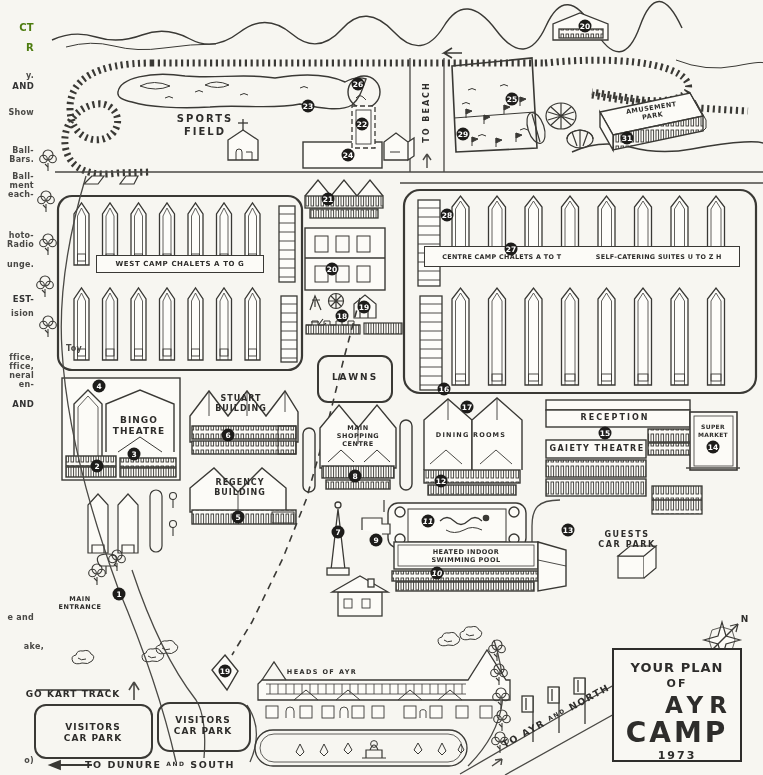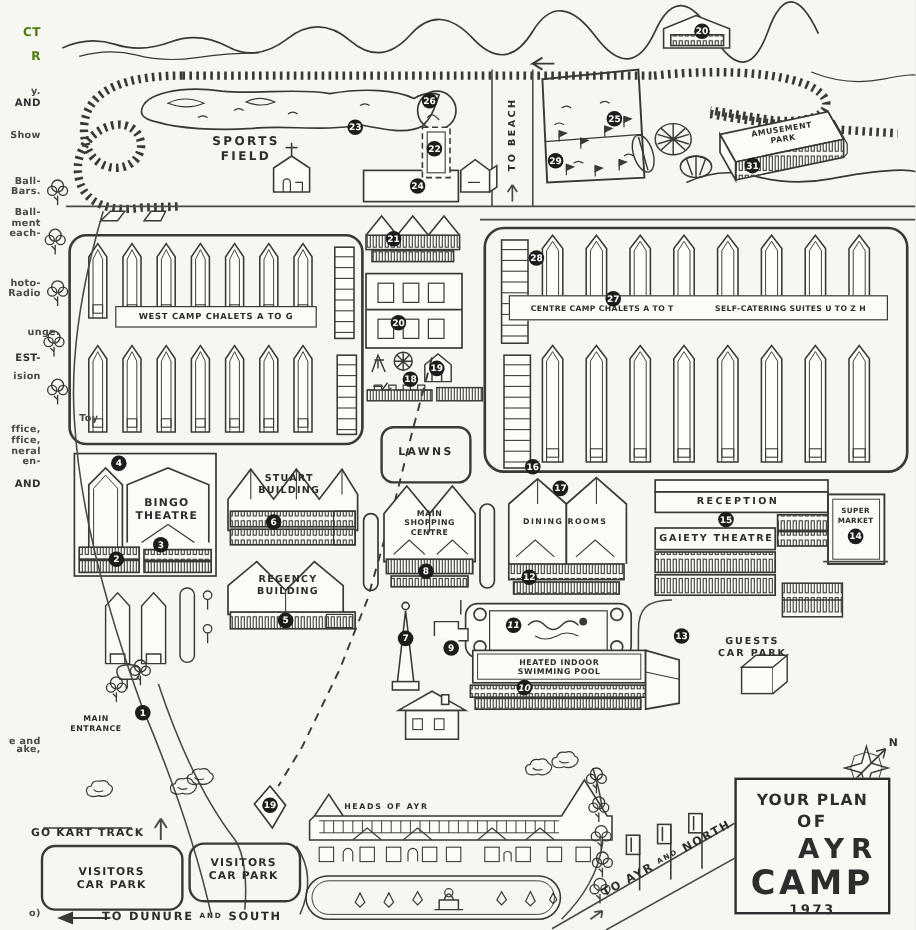--- a/index.html
+++ b/index.html
@@ -17,21 +17,21 @@
   .m{position:absolute;width:13px;height:13px;border-radius:50%;background:#1d1c1a;color:#fff;
      font-size:7.5px;font-weight:bold;line-height:13px;text-align:center;
      transform:translate(-50%,-50%);letter-spacing:0;}
   .frag{position:absolute;left:0;width:34px;text-align:right;font-size:8px;color:#4a4946;
         font-weight:bold;letter-spacing:.3px;}
   .frag.big{font-size:10px;color:#4d7c0f;}
   .frag.bold{color:#333;font-size:8.5px;}
   #titlebox{position:absolute;left:612px;top:648px;width:126px;height:110px;
             border:2.5px solid #2e2d2b;background:#f9f8f3;text-align:center;}
   #titlebox .t1{font-size:13px;font-weight:bold;letter-spacing:1px;margin-top:10px;}
-  #titlebox .t2{font-size:14px;font-weight:bold;letter-spacing:2px;margin-top:2px;}
+  #titlebox .t2{font-size:11px;font-weight:bold;letter-spacing:2px;margin-top:2px;}
   #titlebox .t3{font-size:23px;font-weight:bold;letter-spacing:6px;margin-top:2px;padding-left:44px;}
   #titlebox .t4{font-size:28px;font-weight:bold;letter-spacing:3px;margin-top:-2px;}
   #titlebox .t5{font-size:11px;font-weight:bold;letter-spacing:2px;margin-top:0px;}
   .rot-beach{transform:translate(-50%,-50%) rotate(-90deg);}
   .rot-amuse{transform:translate(-50%,-50%) rotate(-9deg);}
   .rot-ayr{transform:translate(-50%,-50%) rotate(-29deg);}
   .andword{font-size:6px;vertical-align:2px;}
   .roadlbl{font-size:9.5px;font-weight:bold;letter-spacing:1.5px;white-space:nowrap;}
 </style>
 </head>
@@ -590,31 +590,31 @@
       <div class="frag" style="top: 71px;">y.</div>
       <div class="frag bold" style="top: 81px;">AND</div>
       <div class="frag" style="top: 108px;">Show</div>
       <div class="frag" style="top: 146px;">Ball-</div>
       <div class="frag" style="top: 155px;">Bars.</div>
       <div class="frag" style="top: 172px;">Ball-</div>
       <div class="frag" style="top: 181px;">ment</div>
       <div class="frag" style="top: 190px;">each-</div>
       <div class="frag" style="top: 231px;">hoto-</div>
       <div class="frag" style="top: 240px;">Radio</div>
-      <div class="frag" style="top: 272px; margin-left: 16px;">unge.</div>
+      <div class="frag" style="top: 260px;">unge.</div>
       <div class="frag bold" style="top: 294px;">EST-</div>
       <div class="frag" style="top: 309px;">ision</div>
       <div class="frag" style="top: 344px; padding-left: 48px;">Toy</div>
       <div class="frag" style="top: 353px;">ffice,</div>
       <div class="frag" style="top: 362px;">ffice,</div>
       <div class="frag" style="top: 371px;">neral</div>
       <div class="frag" style="top: 380px;">en-</div>
       <div class="frag bold" style="top: 399px;">AND</div>
       <div class="frag" style="top: 613px;">e and</div>
-      <div class="frag" style="top: 620px;">ake,</div>
+      <div class="frag" style="top: 642px; padding-left: 10px;">ake,</div>
       <div class="frag" style="top: 756px;">o)</div>
     </div>
 <div id="marker-layer">
       <div class="m" style="left: 119px; top: 594px;">1</div>
       <div class="m" style="left: 97px; top: 466px;">2</div>
       <div class="m" style="left: 134px; top: 454px;">3</div>
       <div class="m" style="left: 99px; top: 386px;">4</div>
       <div class="m" style="left: 238px; top: 517px;">5</div>
       <div class="m" style="left: 228px; top: 435px;">6</div>
       <div class="m" style="left: 338px; top: 532px;">7</div>
@@ -627,21 +627,21 @@
       <div class="m" style="left: 713px; top: 447px;">14</div>
       <div class="m" style="left: 605px; top: 433px;">15</div>
       <div class="m" style="left: 444px; top: 389px;">16</div>
       <div class="m" style="left: 467px; top: 407px;">17</div>
       <div class="m" style="left: 342px; top: 316px;">18</div>
       <div class="m" style="left: 364px; top: 307px;">19</div>
       <div class="m" style="left: 225px; top: 671px;">19</div>
       <div class="m" style="left: 332px; top: 269px;">20</div>
       <div class="m" style="left: 328px; top: 199px;">21</div>
       <div class="m" style="left: 362px; top: 124px;">22</div>
-      <div class="m" style="left: 296px; top: 106px;">23</div>
+      <div class="m" style="left: 308px; top: 106px;">23</div>
       <div class="m" style="left: 348px; top: 155px;">24</div>
       <div class="m" style="left: 487px; top: 99px; margin-left: 25px;">25</div>
       <div class="m" style="left: 358px; top: 84px;">26</div>
       <div class="m" style="left: 511px; top: 249px;">27</div>
       <div class="m" style="left: 447px; top: 215px;">28</div>
       <div class="m" style="left: 463px; top: 134px;">29</div>
       <div class="m" style="left: 585px; top: 26px;">20</div>
       <div class="m" style="left: 627px; top: 138px;">31</div>
     </div>
 </div>

